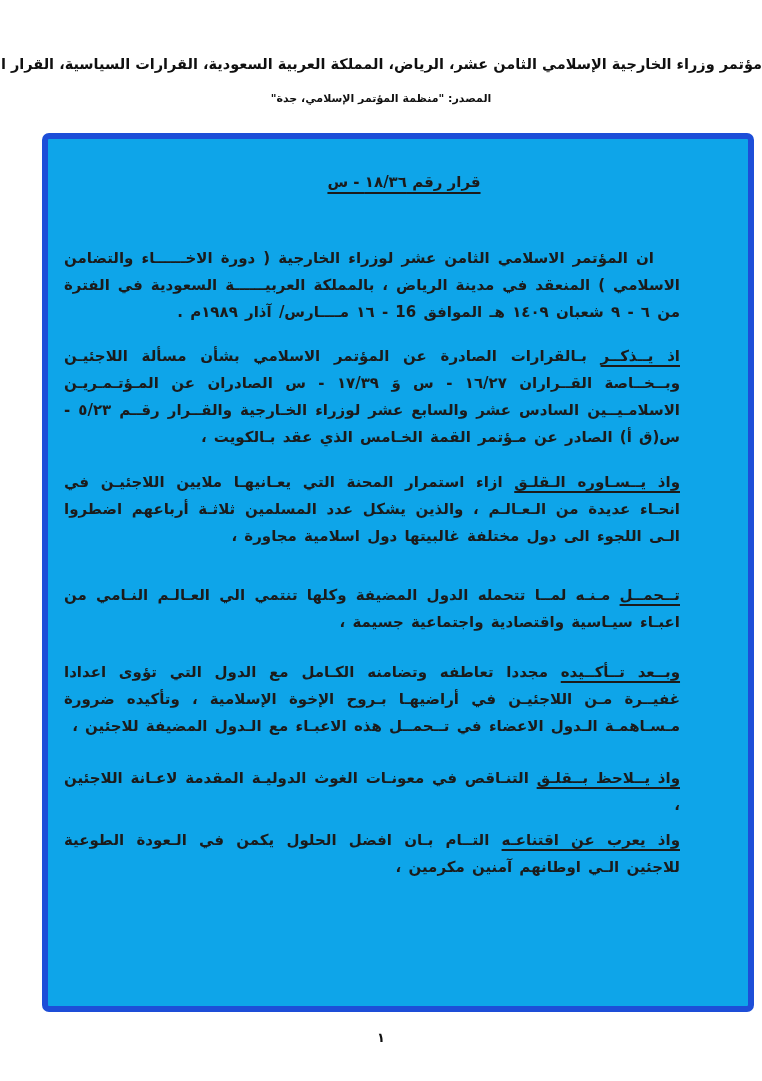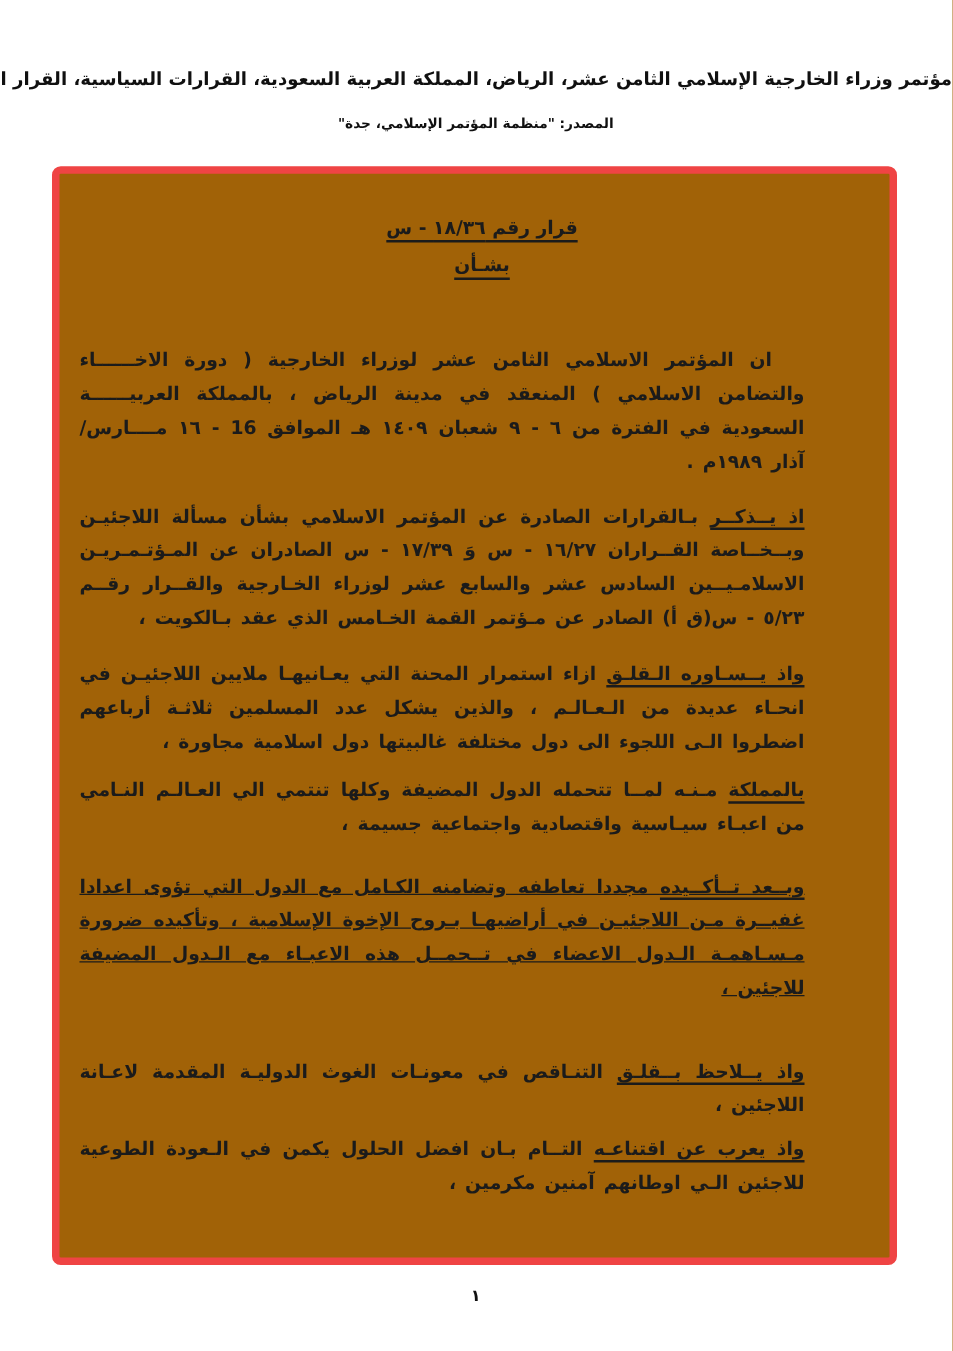--- a/index.html
+++ b/index.html
@@ -11,44 +11,44 @@
     position:absolute;top:56px;left:0;right:0;text-align:center;
     font-size:14.5px;font-weight:bold;letter-spacing:0;white-space:nowrap;
     color:#101010;
   }
   .source-line{
     position:absolute;top:92px;left:0;right:0;text-align:center;
     font-size:11px;font-weight:bold;color:#101010;
   }
   .frame{
     position:absolute;left:42px;top:133px;width:664px;height:867px;
-    border:6px solid #ef4444;border-radius:7px;background:#a16207;
+    border:6px solid #1d4ed8;border-radius:7px;background:#0ea5e9;padding-left:36px;
   }
   .doc-body{
     position:absolute;inset:0;direction:rtl;
     padding:28px 68px 0 16px;
     font-size:15px;font-weight:bold;line-height:27px;color:#1b1b1b;
   }
   .doc-title{
     text-align:center;transform:translateX(32px);margin:0 0 48px 0;
   }
   .doc-title div{
     line-height:30px;display:block;
   }
   .doc-title span{
     text-decoration:underline;text-decoration-thickness:1.5px;text-underline-offset:5px;
   }
   .para{
     margin:0 0 24px 0;text-align:justify;word-spacing:2px;
   }
   .para.p1{text-indent:26px;margin-bottom:17px;}
   .para.p2{margin-bottom:18px;}
-  .para.p3{margin-bottom:12px;}
+  .para.p3{margin-bottom:32px;}
   .para.p4{margin-bottom:23px;}
-  .para.p5{margin-bottom:40px;text-decoration:underline;}
+  .para.p5{margin-bottom:25px;}
   .para.p6{margin-bottom:8px;}
   .para.p7{margin-bottom:15px;}
   .lead{
     text-decoration:underline;text-decoration-thickness:1.5px;text-underline-offset:4px;
   }
   .page-number{
     position:absolute;top:1030px;left:0;right:0;text-align:center;
     font-size:13px;font-weight:bold;color:#111;
   }
 </style>
@@ -56,30 +56,29 @@
 <body>
 
 <div class="top-header">مؤتمر وزراء الخارجية الإسلامي الثامن عشر، الرياض، المملكة العربية السعودية، القرارات السياسية، القرار الرقم ١٨/٣٦-س</div>
 <div class="source-line">المصدر:  "منظمة المؤتمر الإسلامي، جدة"</div>
 
 <div class="frame">
   <div class="doc-body">
 
     <div class="doc-title">
       <div><span>قرار رقم ١٨/٣٦ - س</span></div>
-      <div><span>بشـأن</span></div>
     </div>
 
     <p class="para p1"><span>ان المؤتمر الاسلامي الثامن عشر لوزراء الخارجية ( دورة الاخــــــاء والتضامن الاسلامي ) المنعقد في مدينة الرياض ، بالمملكة العربيــــــة السعودية في الفترة من ٦ - ٩ شعبان ١٤٠٩ هـ الموافق 16 - ١٦ مــــارس/ آذار ١٩٨٩م .</span></p>
 
     <p class="para p2"><span class="lead">اذ يــذكــر</span><span> بـالقرارات الصادرة عن المؤتمر الاسلامي بشأن مسألة اللاجئيـن وبــخــاصة القــراران ١٦/٢٧ - س وَ ١٧/٣٩ - س الصادران عن المـؤتـمـريـن الاسلامـيــين السادس عشر والسابع عشر لوزراء الخـارجية والقــرار رقــم ٥/٢٣ - س(ق أ) الصادر عن مـؤتمر القمة الخـامس الذي عقد بـالكويت ،</span></p>
 
     <p class="para p3"><span class="lead">واذ يــسـاوره الـقلـق</span><span> ازاء استمرار المحنة التي يعـانيهـا ملايين اللاجئيـن في انحـاء عديدة من الـعـالـم ، والذين يشكل عدد المسلمين ثلاثـة أرباعهم اضطروا الـى اللجوء الى دول مختلفة غالبيتها دول اسلامية مجاورة ،</span></p>
 
-    <p class="para p4"><span class="lead">بالمملكة</span><span> مـنـه لمــا تتحمله الدول المضيفة وكلها تنتمي الي العـالـم النـامي من اعبـاء سيـاسية واقتصادية واجتماعية جسيمة ،</span></p>
+    <p class="para p4"><span class="lead">تــحمــل</span><span> مـنـه لمــا تتحمله الدول المضيفة وكلها تنتمي الي العـالـم النـامي من اعبـاء سيـاسية واقتصادية واجتماعية جسيمة ،</span></p>
 
     <p class="para p5"><span class="lead">وبــعد تــأكــيده</span><span> مجددا تعاطفه وتضامنه الكـامل مع الدول التي تؤوى اعدادا غفيــرة مـن اللاجئيـن في أراضيهـا بـروح الإخوة الإسلامية ، وتأكيده ضرورة مـسـاهمـة الـدول الاعضاء في تــحمــل هذه الاعبـاء مع الـدول المضيفة للاجئين ،</span></p>
 
     <p class="para p6"><span class="lead">واذ يــلاحظ بــقلـق</span><span> التنـاقص في معونـات الغوث الدوليـة المقدمة لاعـانة اللاجئين ،</span></p>
 
     <p class="para p7"><span class="lead">واذ يعرب عن اقتناعـه</span><span> التــام بـان افضل الحلول يكمن في الـعودة الطوعية للاجئين الـي اوطانهم آمنين مكرمين ،</span></p>
 
   </div>
 </div>
 

